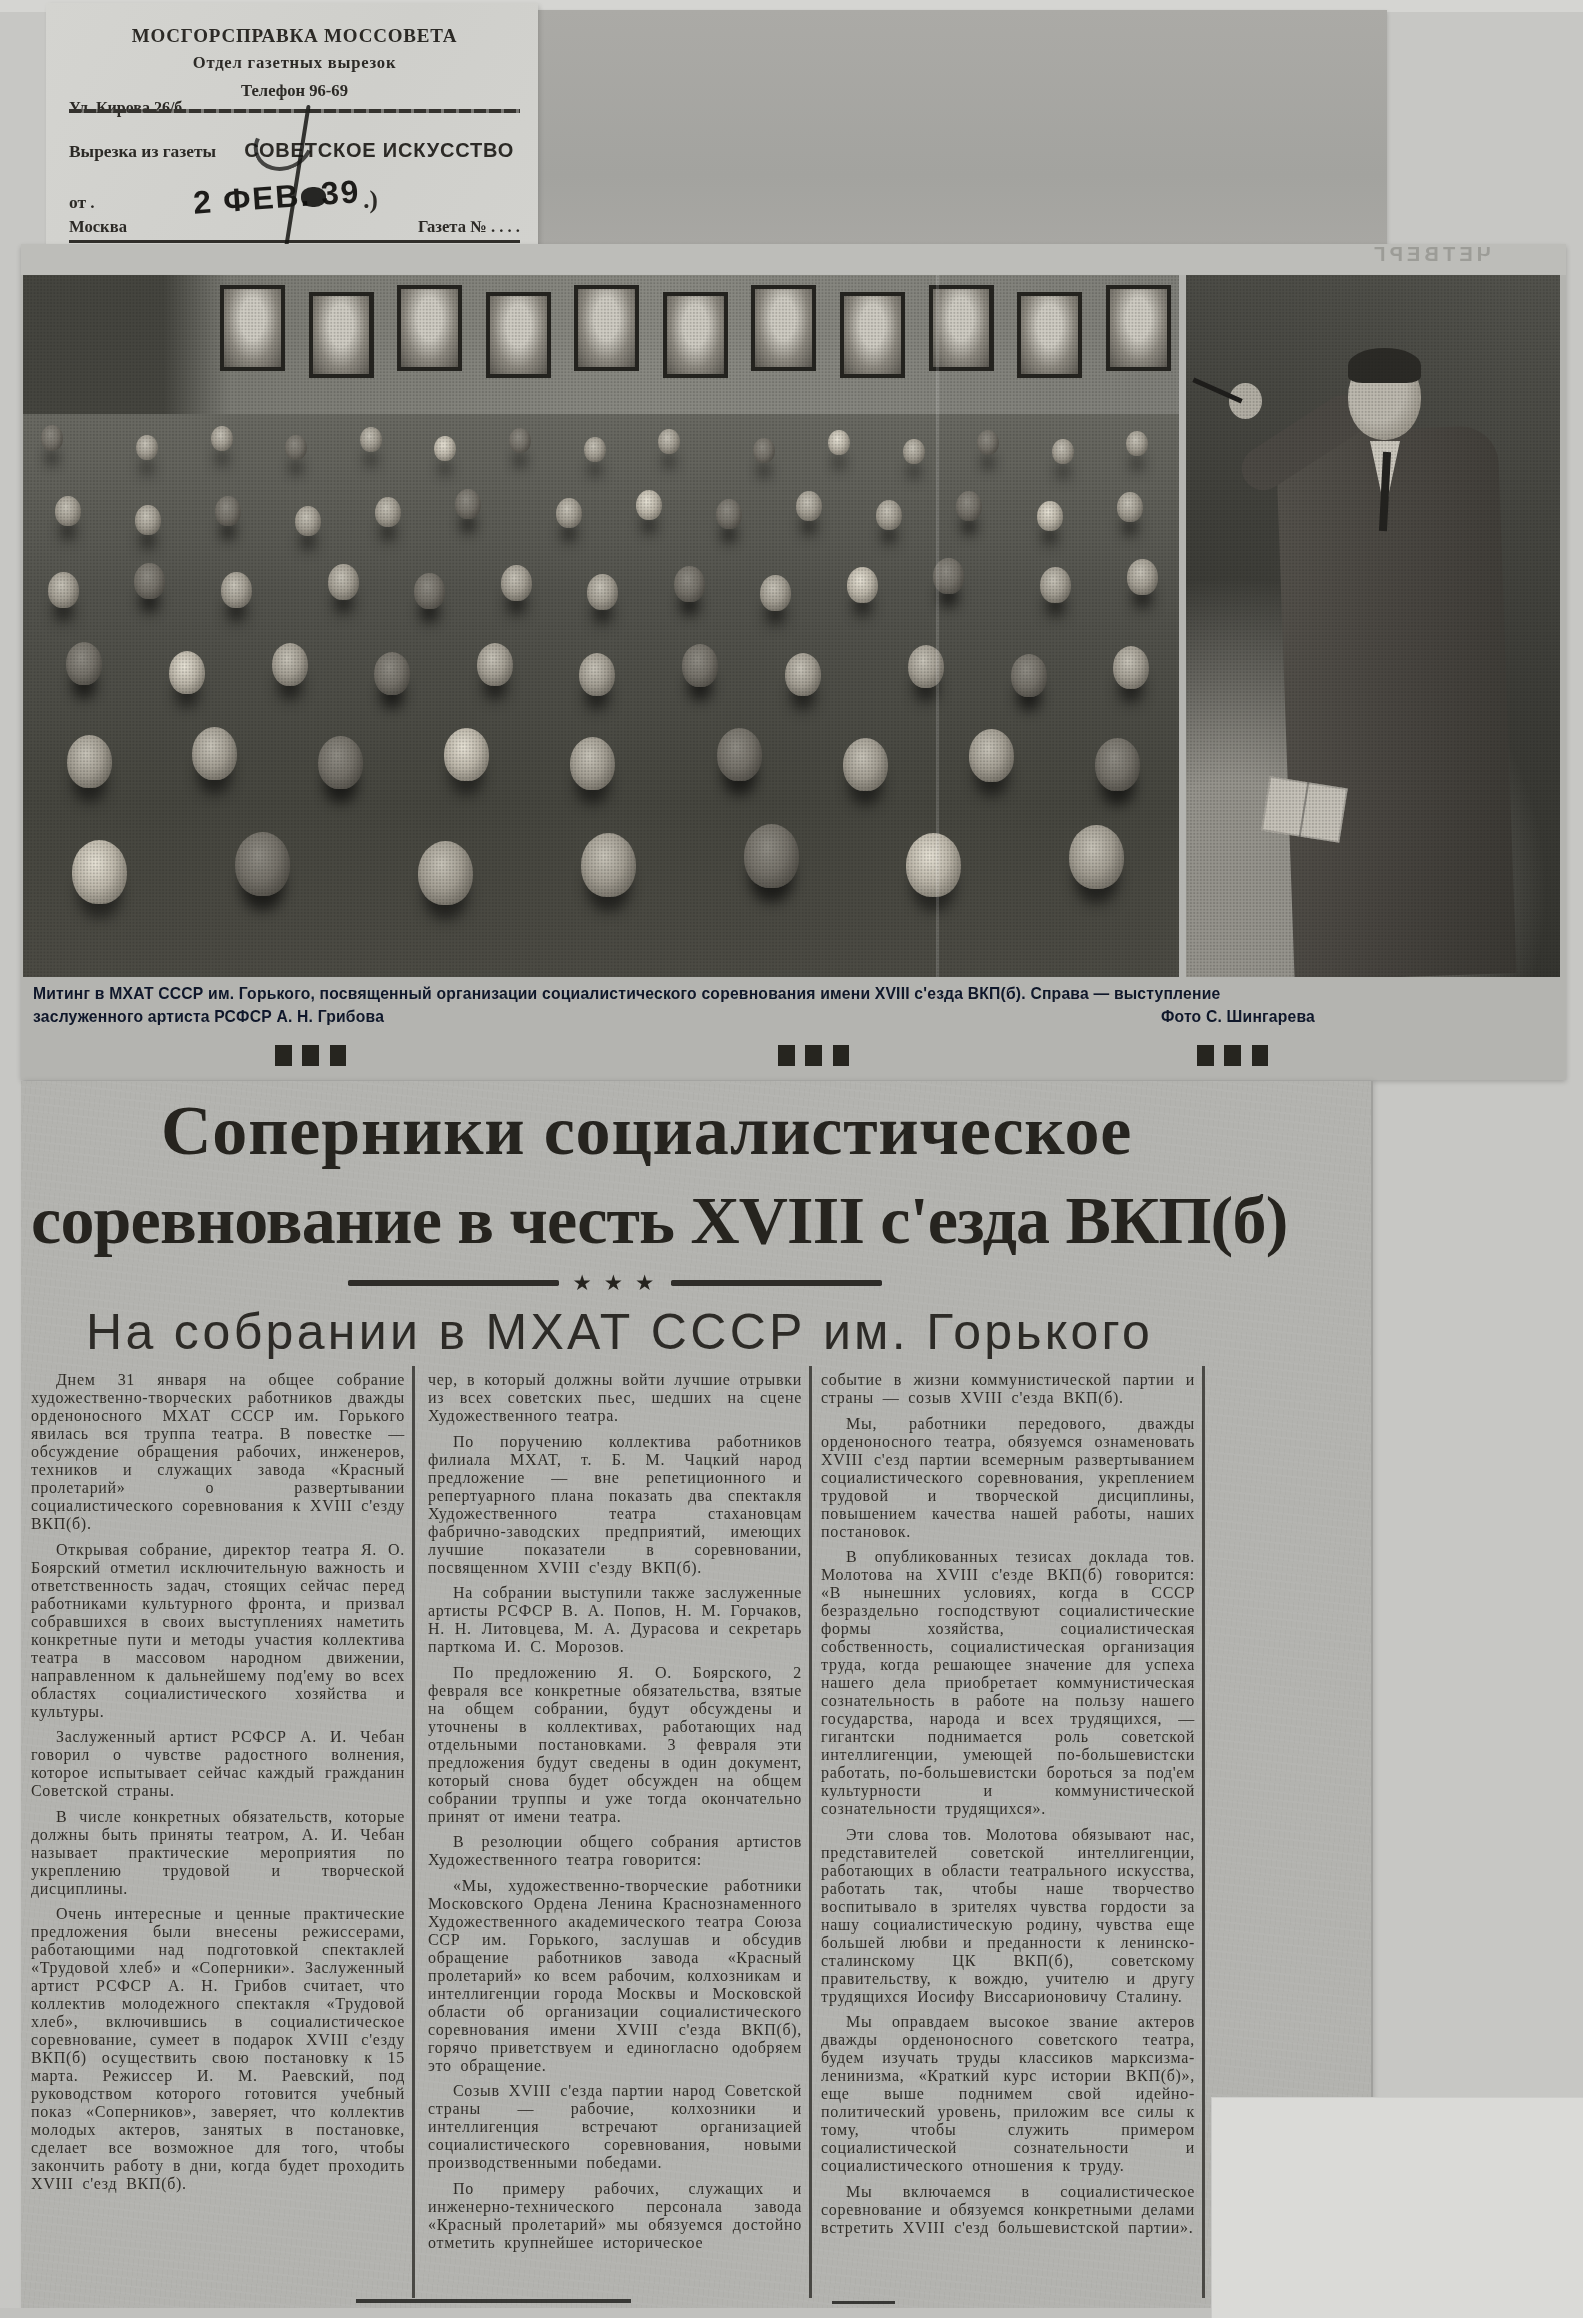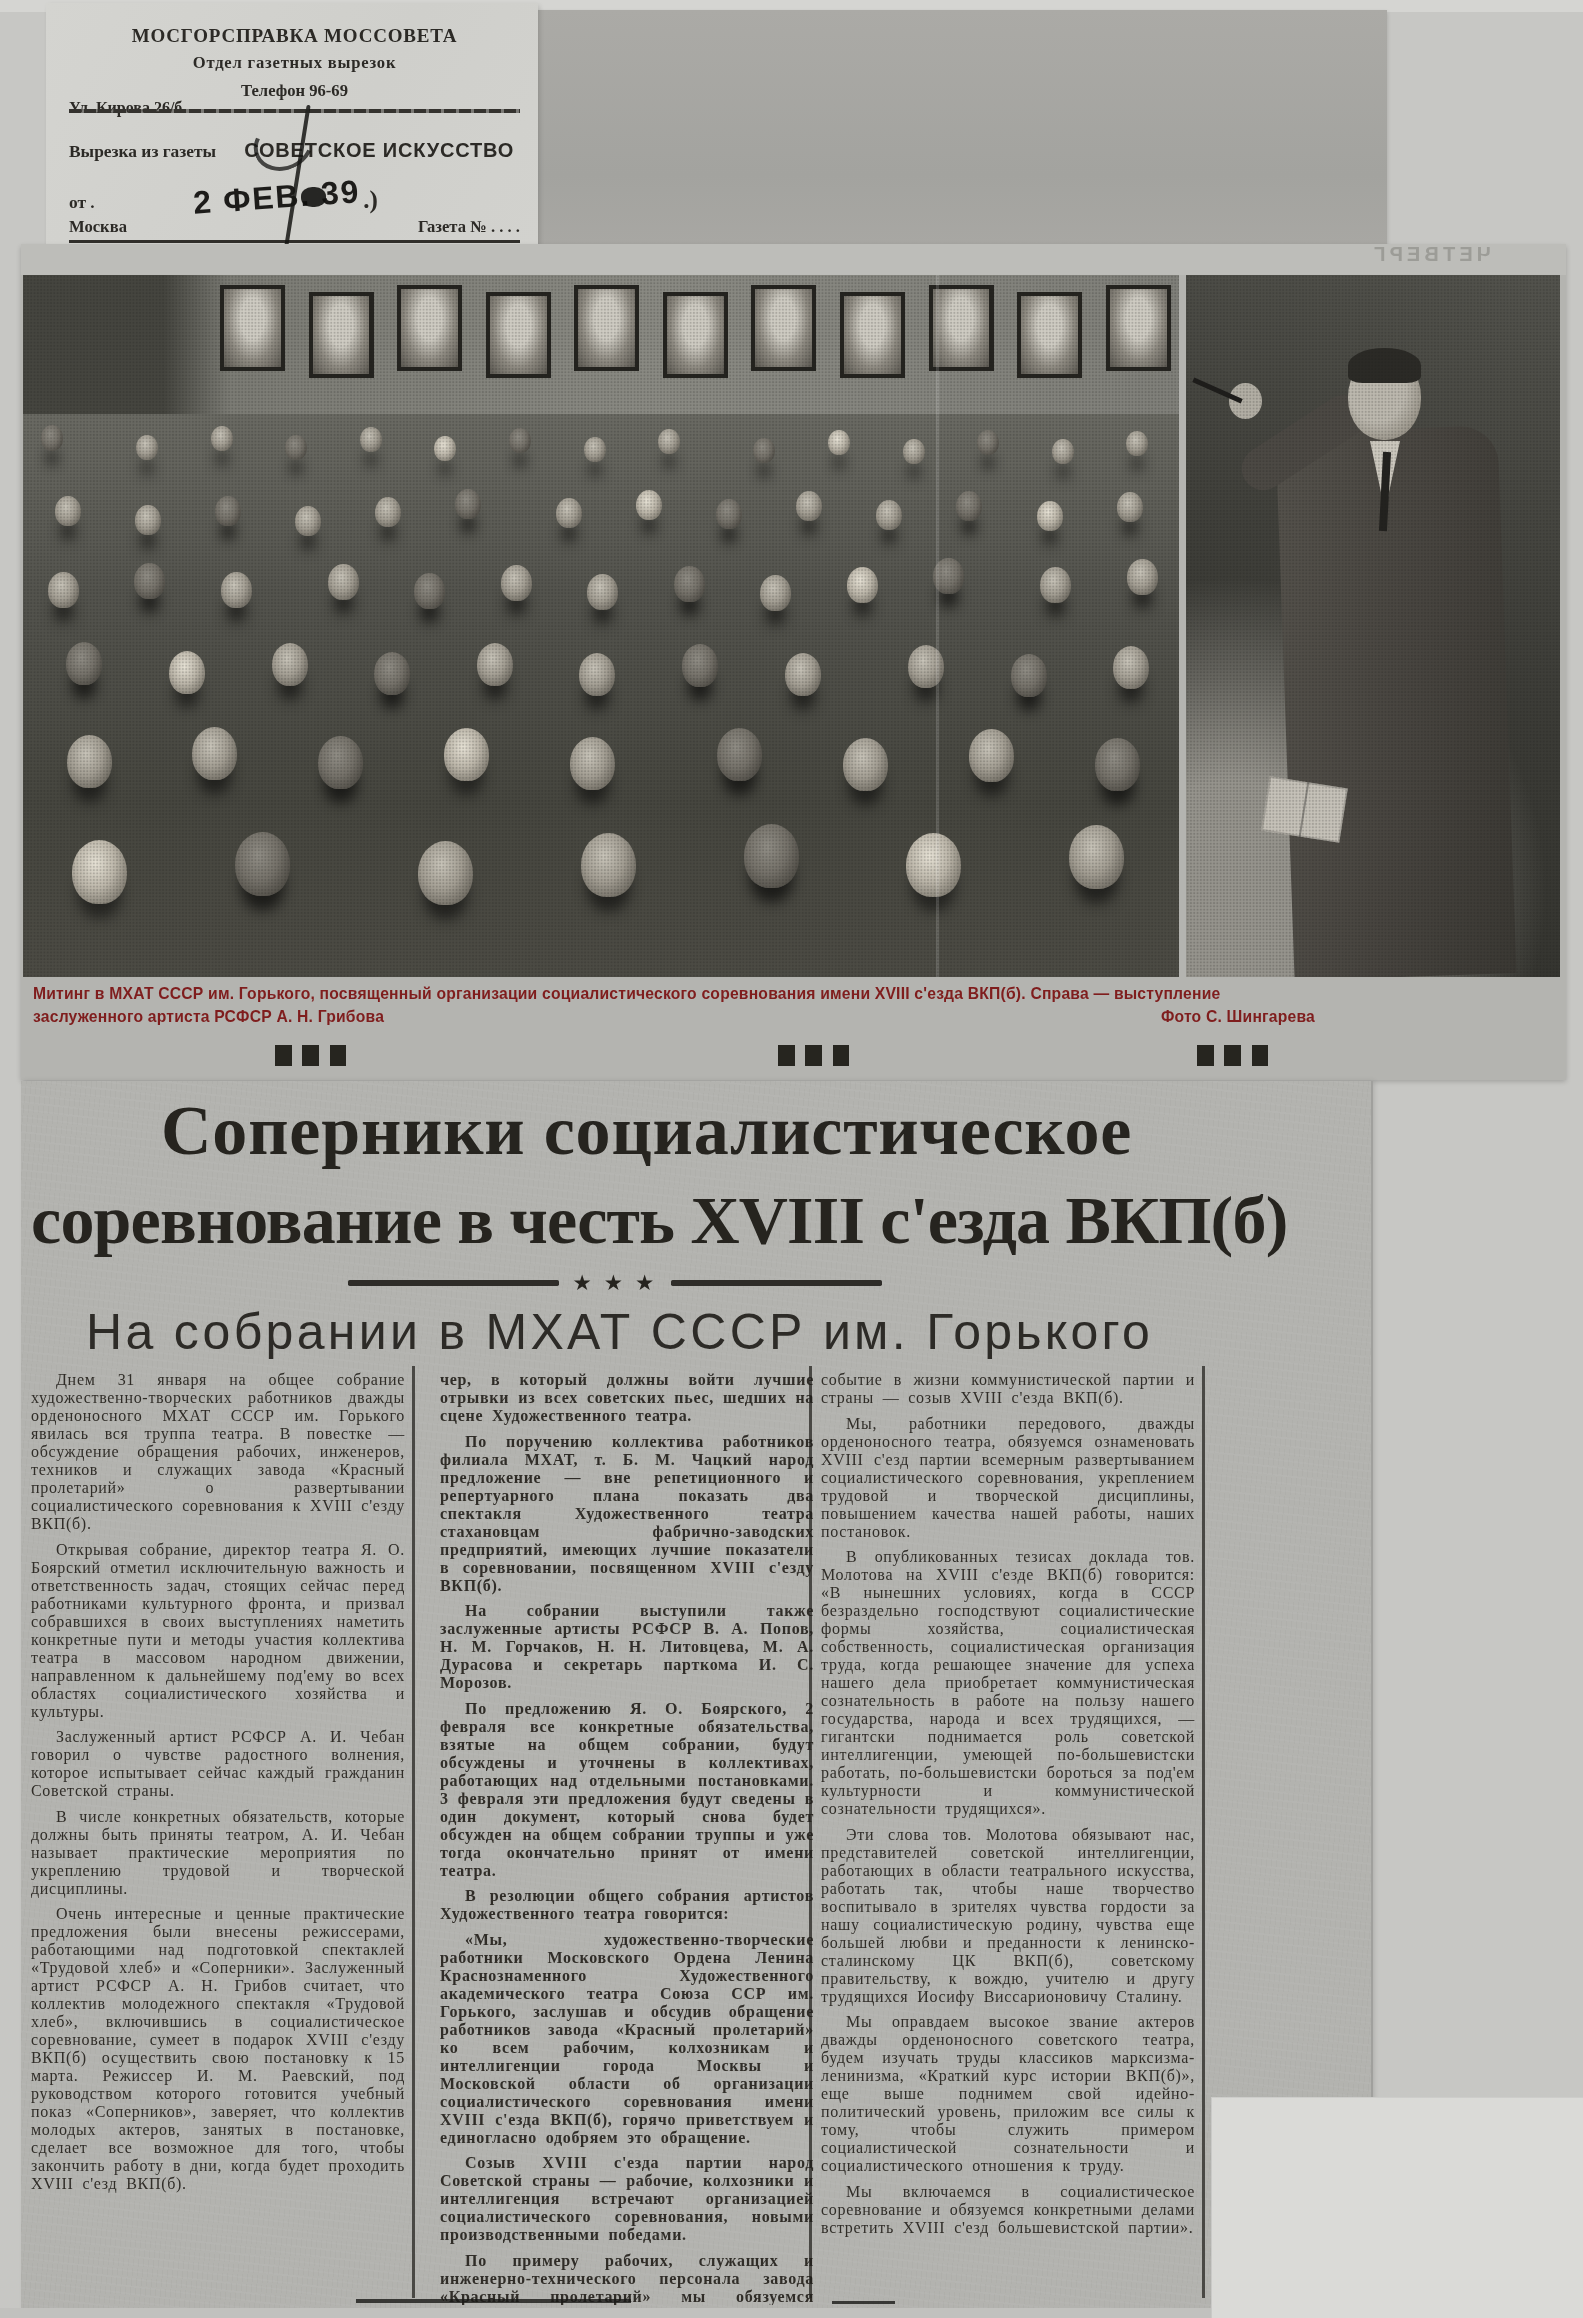--- a/index.html
+++ b/index.html
@@ -80,41 +80,41 @@
   .sp-arm{position:absolute;left:48px;top:146px;width:139px;height:43px;background:#4c4944;
       border-radius:21.5px;transform:rotate(-33deg);}
   .sp-hand{position:absolute;left:43px;top:108px;width:33px;height:36px;border-radius:50%;background:#b3afa5;}
   .sp-pencil{position:absolute;left:5px;top:113px;width:53px;height:5px;background:#1e1d1b;transform:rotate(24deg);}
   .sp-book{position:absolute;left:79px;top:507px;width:79px;height:55px;background:#c6c2b9;transform:rotate(9deg);
       box-shadow:inset 0 0 0 1.7px rgba(0,0,0,.15);}
   .sp-book::after{content:"";position:absolute;left:48%;top:0;width:1.7px;height:100%;background:rgba(0,0,0,.3);}
   
   .caption-wrap{position:absolute;left:33px;top:982px;width:1277px;
       font-family:"Liberation Sans",sans-serif;font-weight:700;font-size:15.7px;line-height:23px;
-      color:#7f1d1d;letter-spacing:0.2px;}
+      color:#0f172a;letter-spacing:0.2px;}
   .credit{position:absolute;right:-5px;top:23px;font-weight:700;font-size:15.7px;}
   .squares{position:absolute;top:1045px;display:flex;gap:10.8px;}
   .sq{width:16.6px;height:21px;background:#26251f;}
   .sg1{left:275px;} .sg2{left:778px;} .sg3{left:1197px;}
   
   .hl{position:absolute;font-weight:700;color:#26241f;white-space:nowrap;}
   .hl1{left:161px;top:1091px;font-size:70px;letter-spacing:0.8px;}
   .hl2{left:31px;top:1181px;font-size:68px;letter-spacing:-0.8px;}
   .star-divider{position:absolute;left:348px;top:1270px;width:534px;display:flex;align-items:center;gap:13.2px;}
   .star-divider .rule{flex:1;height:5.8px;background:#2e2c28;border-radius:1.7px;}
   .stars{font-size:21.5px;color:#26241f;letter-spacing:3.3px;white-space:nowrap;}
   .subhead{position:absolute;left:86px;top:1303px;font-family:"Liberation Sans",sans-serif;
       font-weight:400;font-size:50px;letter-spacing:3.3px;color:#2d2b27;white-space:nowrap;text-align:right;}
   
   .col{position:absolute;top:1371px;width:374px;height:934px;overflow:hidden;
       font-size:16px;line-height:18px;letter-spacing:0.7px;word-spacing:4.1px;
       text-align:justify;color:#302d28;}
   .col p{margin:0 0 7.5px 0;text-indent:25px;}
   .col.cont p:first-child{text-indent:0;}
-  .c1{left:31px;} .c2{left:440px;font-weight:bold;} .c3{left:821px;}
+  .c1{left:31px;} .c2{left:428px;} .c3{left:821px;}
   .colrule{position:absolute;top:1366px;width:2.5px;height:932px;background:rgba(32,30,26,.72);}
   .r1{left:412px;} .r2{left:809px;} .r3{left:1202px;}
   .end-rule{position:absolute;background:rgba(25,25,22,.8);}
   .er1{left:356px;top:2299px;width:275px;height:4.1px;}
   .er2{left:832px;top:2301px;width:63px;height:3.3px;}
   .bottom-strip{position:absolute;left:0;top:2308px;width:1373px;height:10.8px;background:#c1c1be;}
 </style>
 </head>
 <body>
 

